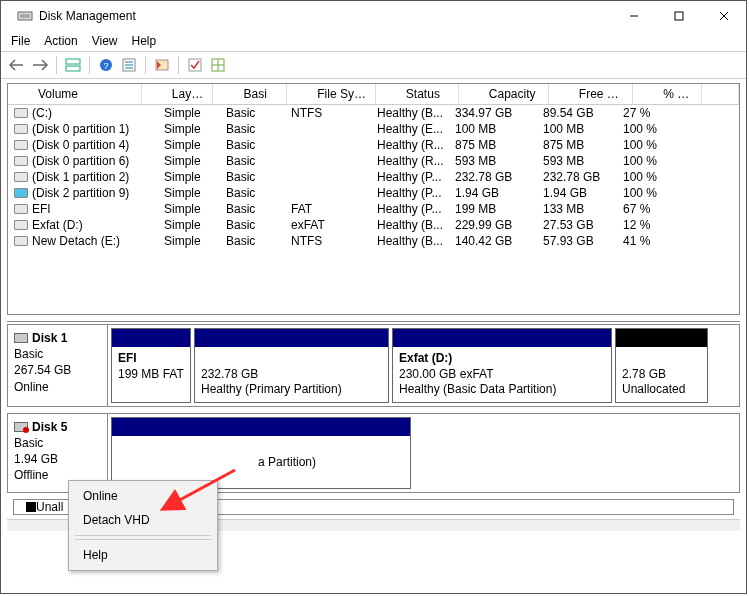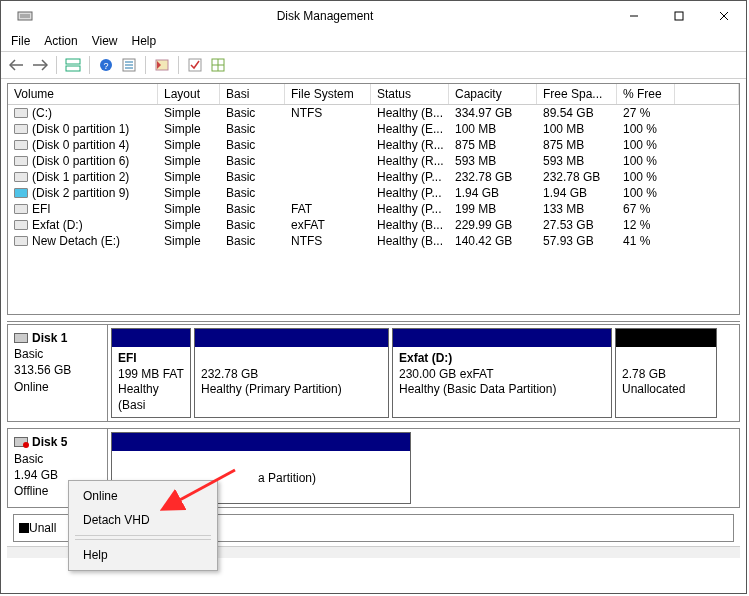--- a/index.html
+++ b/index.html
@@ -16,21 +16,20 @@
     border: 1px solid #555;
     width: 747px; height: 594px;
     display: flex; flex-direction: column;
     background: #fff;
   }
   
   .titlebar {
     display: flex; align-items: center;
     height: 30px;
     padding: 0 0 0 16px;
-    text-align: center;
   }
   .titlebar .app-icon {
     width: 16px; height: 16px; margin-right: 6px;
     display: flex; align-items: center; justify-content: center;
     font-size: 12px; color: #555;
   }
   .titlebar .title { flex: 1; font-size: 12px; }
   .win-btn {
     width: 45px; height: 30px;
     display: flex; align-items: center; justify-content: center;
@@ -65,21 +64,21 @@
   }
   .vol-header {
     display: flex;
     border-bottom: 1px solid #ccc;
     background: #fff;
   }
   .vol-header .col {
     padding: 3px 6px;
     border-right: 1px solid #ddd;
     font-size: 12px;
-    overflow:hidden; text-overflow:ellipsis; white-space:nowrap;
+    overflow:hidden; text-overflow:ellipsis; white-space:nowrap;margin-left:24px;
   }
   .vol-rows { flex:1; overflow:hidden; }
   .vol-row {
     display: flex;
     padding: 1px 0;
     align-items: center;
   }
   .vol-row .col {
     padding: 0 6px;
     font-size: 12px;
@@ -171,24 +170,24 @@
     padding:5px 14px;
     cursor:default;
   }
   .ctx-sep {
     height:1px; background:#ccc; margin:3px 6px;
   }
   
   .legend {
     border:1px solid #888;
     margin:0 6px 0 6px;
-    padding:6px 5px;
+    padding:6px 12px;
     font-size:12px;
     display:flex; align-items:center; 
-    height:28px;
+    height:16px;
   }
   .legend-box { width:10px; height:10px; background:#000; }
   .statusbar {
     background:#f0f0f0;
     border-top:1px solid #ccc;
     height:12px;
     margin-top:4px;
   }
   
   .arrow-anno {
@@ -438,49 +437,48 @@
 
   <div class="disk-area">
 
     <div class="disk-block">
       <div class="disk-info">
         <div class="disk-name">
             <span class="disk-ico"></span>
             <span>Disk 1</span>
           </div>
         <div>Basic</div>
-        <div>313.56 GB</div>
+        <div>267.54 GB</div>
         <div>Online</div>
       </div>
       <div class="disk-parts" id="disk1-parts">
           <div class="part" style="width: 80px;">
     <div class="part-top "></div>
     <div class="part-body">
       <div><b>EFI</b></div>
       <div>199 MB FAT</div>
-      <div>Healthy (Basi</div>
     </div>
           </div>
           <div class="part" style="width: 195px;">
     <div class="part-top "></div>
     <div class="part-body">
       <div>&nbsp;</div>
       <div>232.78 GB</div>
       <div>Healthy (Primary Partition)</div>
     </div>
           </div>
           <div class="part" style="width: 220px;">
     <div class="part-top "></div>
     <div class="part-body">
       <div><b>Exfat  (D:)</b></div>
       <div>230.00 GB exFAT</div>
       <div>Healthy (Basic Data Partition)</div>
     </div>
           </div>
-          <div class="part" style="width: 102px;">
+          <div class="part" style="width: 93px;">
     <div class="part-top unalloc"></div>
     <div class="part-body">
       <div>&nbsp;</div>
       <div>2.78 GB</div>
       <div>Unallocated</div>
     </div>
           </div>
         </div>
     </div>
 

